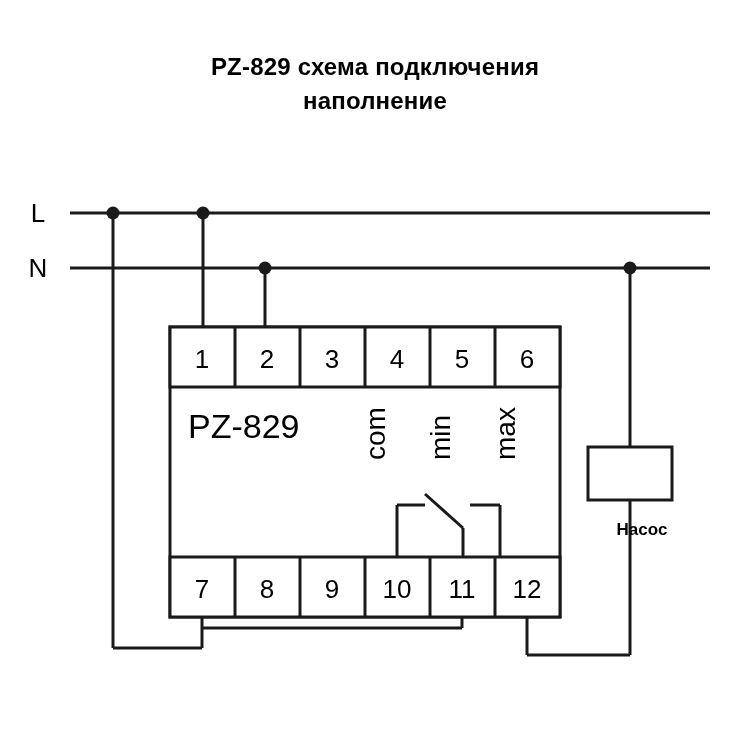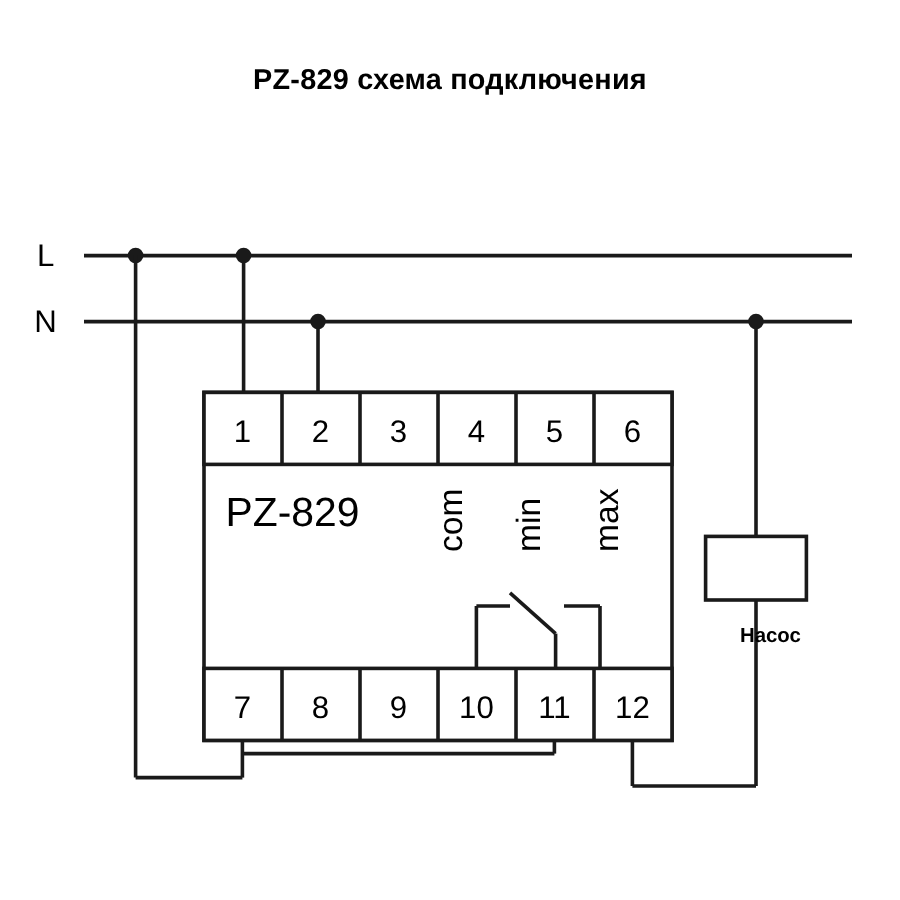--- a/index.html
+++ b/index.html
@@ -39,20 +39,21 @@
     fill: #000000;
   }
 </style>
 </head>
 <body>
 
 <div id="page">
 
   <div id="title">
     <div>PZ-829 схема подключения</div>
+    <div>наполнение</div>
   </div>
 
   <svg id="diagram" width="750" height="750" viewBox="0 0 750 750">
 
     <g stroke="#1a1a1a" stroke-width="3" fill="none">
 
       <line x1="70" y1="213" x2="710" y2="213"></line>
 
       <line x1="70" y1="268" x2="710" y2="268"></line>
     </g>

